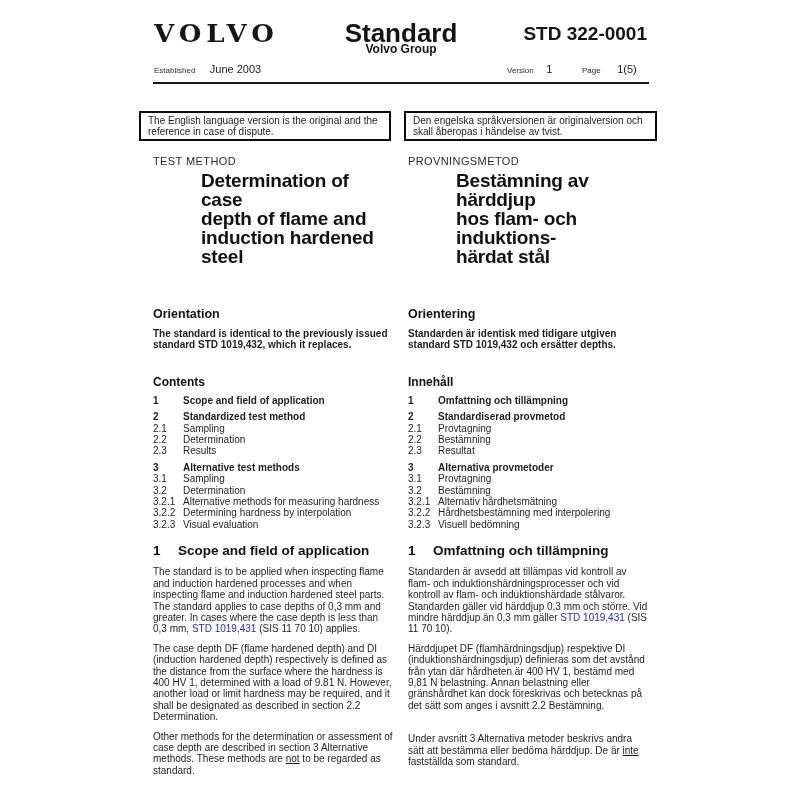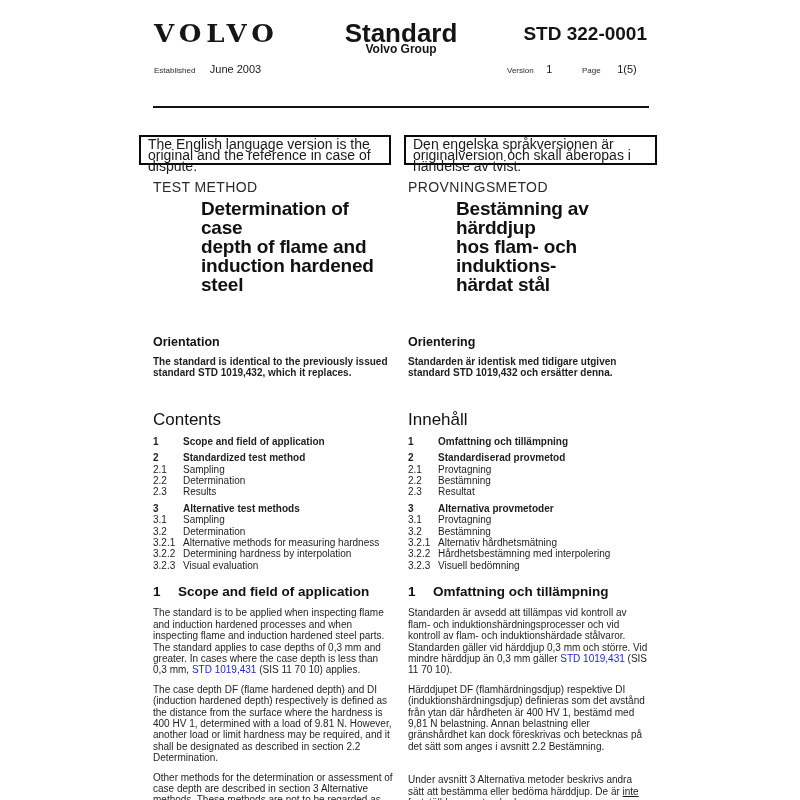--- a/index.html
+++ b/index.html
@@ -8,21 +8,21 @@
     width: 800px; height: 800px;
     font-family: "Liberation Sans", sans-serif;
     color: #1c1c1c;
     position: relative;
     overflow: hidden;
   }
   .page { position: absolute; left: 0; top: 0; width: 800px; height: 800px; background: #fff; }
   .content { position: absolute; left: 153px; top: 0; width: 496px; }
 
   
-  .header { position: relative; height: 108px; border-bottom: 2px solid #141414; }
+  .header { position: relative; height: 84px; border-bottom: 2px solid #141414; }
   .volvo-logo {
     position: absolute; left: 1px; top: 20px;
     font-family: "DejaVu Serif", serif;
     font-weight: 700; font-size: 26px; letter-spacing: 5px;
     color: #161616; transform: scaleY(0.92); transform-origin: left top;
   }
   .hdr-center { position: absolute; left: 0; right: 0; top: 23px; text-align: center; }
   .hdr-doctype { font-size: 26px; font-weight: 700; color: #141414; line-height: 20px; }
   .hdr-org { font-size: 12px; font-weight: 700; color: #141414; line-height: 13px; }
   .hdr-number { position: absolute; right: 2px; top: 23px; font-size: 19px; font-weight: 700; color: #141414; }
@@ -34,41 +34,41 @@
   .versionbox { position: absolute; left: 353px; bottom: 1px; }
   .versionbox .lbl-val { margin-left: 8px; }
   .pagebox { position: absolute; left: 428px; bottom: 1px; }
   .pagebox .lbl-val { margin-left: 12px; }
 
   
   .notices { position: relative; margin-top: 27px; height: 30px; }
   .notice {
     position: absolute; top: 0; height: 30px;
     border: 2px solid #0a0a0a;
-    font-size: 14px; line-height: 11px; color: #1a1a1a;
+    font-size: 10px; line-height: 11px; color: #1a1a1a;
     padding: 2px 7px 0 7px;
   }
   .notice.en { left: -14px; width: 252px; }
   .notice.sv { left: 251px; width: 253px; }
 
   
   .cols { display: flex; margin-top: 14px; }
   .col { width: 241px; }
   .col + .col { margin-left: 14px; }
 
-  .kicker { font-size: 14px; letter-spacing: 0.4px; color: #2a2a2a; }
+  .kicker { font-size: 11px; letter-spacing: 0.4px; color: #2a2a2a; }
   .doc-title {
     margin-top: 4px;
     font-size: 19px; font-weight: 700; line-height: 19px;
     color: #111; white-space: pre-line; letter-spacing: -0.2px; margin-left: 48px;
   }
   .sec-h2 { margin-top: 41px; font-size: 12.5px; font-weight: 700; color: #111; }
   .bodytext { margin-top: 7px; font-size: 10px; line-height: 11.4px; color: #1e1e1e; font-weight: bold; }
 
-  .contents-h { margin-top: 31px; font-size: 17px; font-weight: 400; color: #111; }
+  .contents-h { margin-top: 24px; font-size: 12px; font-weight: 700; color: #111; }
   .toc { margin-top: 6px; font-size: 10px; line-height: 11.4px; color: #1e1e1e; }
   .toc-row { display: flex; }
   .toc-row.gap { margin-top: 5px; }
   .toc-row.bold { font-weight: 700; }
   .toc-num { flex: 0 0 30px; }
   .toc-label { flex: 1; }
 
   .sec-h1 { margin-top: 13px; font-size: 13.5px; font-weight: 700; color: #111; }
   .h-num { display: inline-block; width: 25px; }
   .para { margin-top: 8px; font-size: 10px; line-height: 11.4px; color: #1e1e1e; }
@@ -181,21 +181,21 @@
         </div>
       </div>
 
       <div class="col">
         <div class="kicker">PROVNINGSMETOD</div>
         <div class="doc-title">Bestämning av härddjup
 hos flam- och induktions-
 härdat stål</div>
 
         <div class="sec-h2">Orientering</div>
-        <div class="bodytext">Standarden är identisk med tidigare utgiven standard STD 1019,432 och ersätter denna.</div>
+        <div class="bodytext">Standarden är identisk med tidigare utgiven standard STD 1019,432 och ersätter depths.</div>
 
         <div class="contents-h">Innehåll</div>
         <div class="toc">
             <div class="toc-row bold gap">
               <span class="toc-num">1</span>
               <span class="toc-label">Omfattning och tillämpning</span>
             </div>
             <div class="toc-row bold gap">
               <span class="toc-num">2</span>
               <span class="toc-label">Standardiserad provmetod</span>

